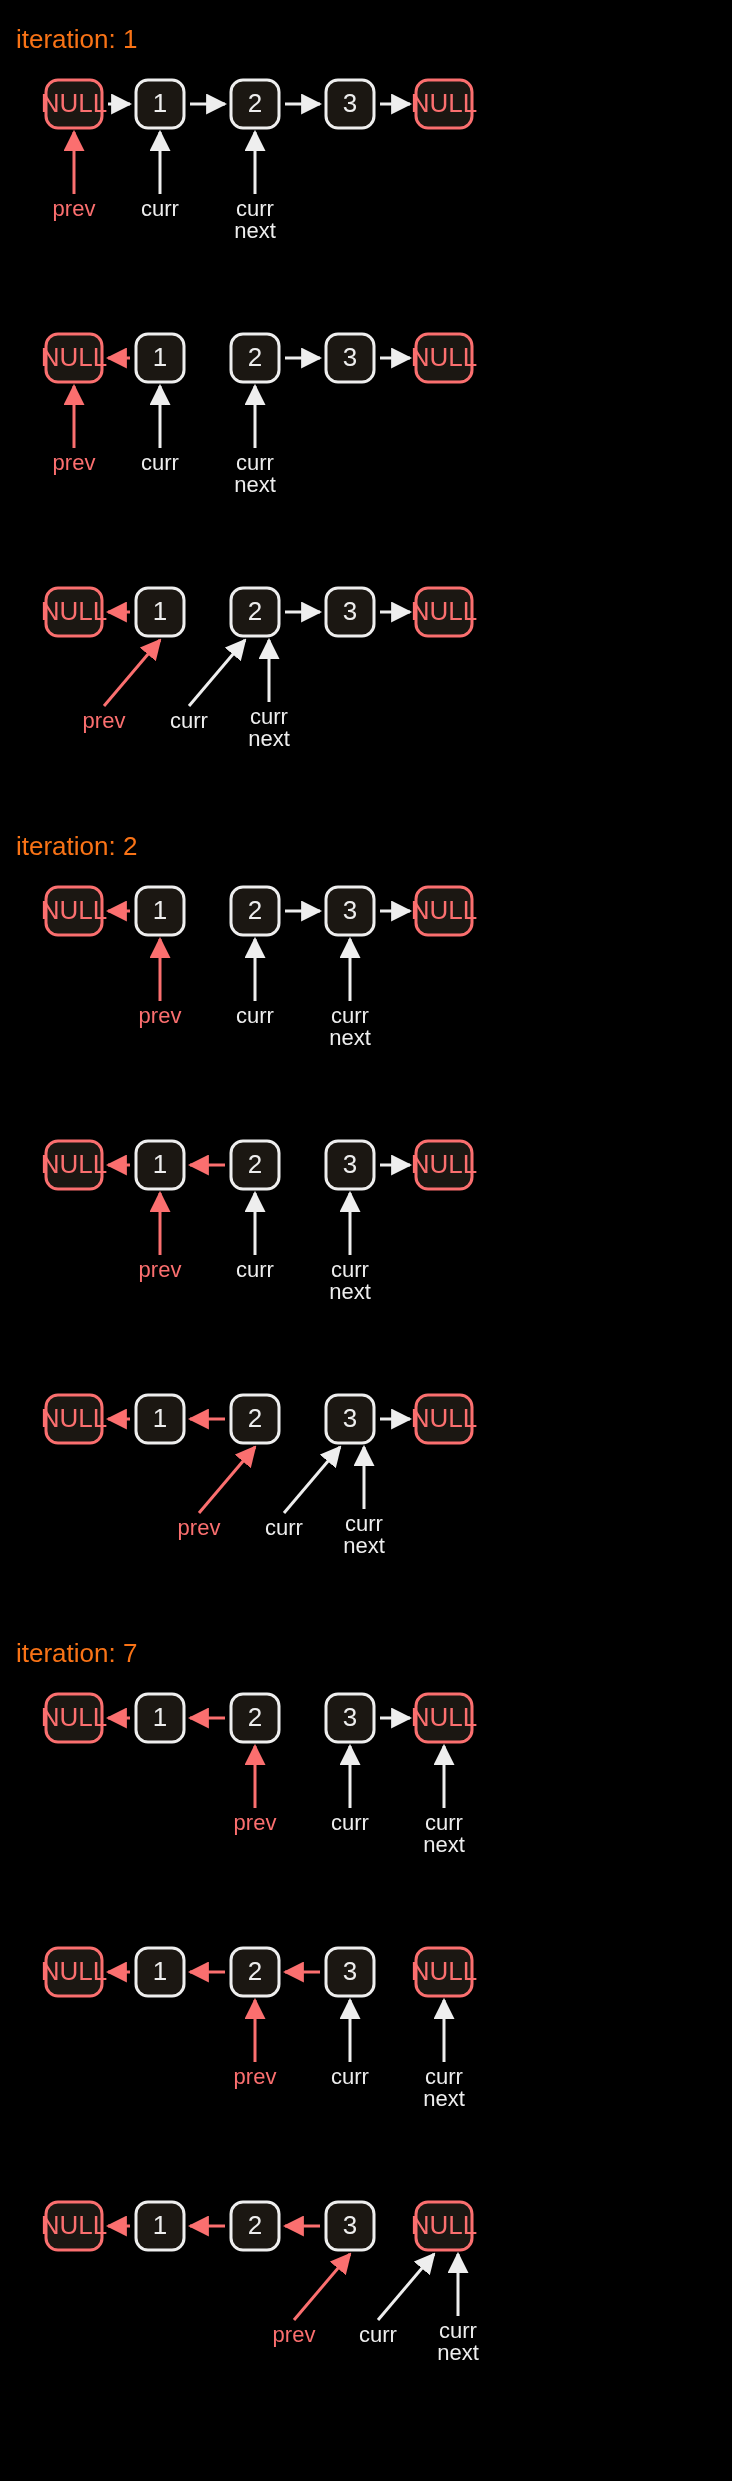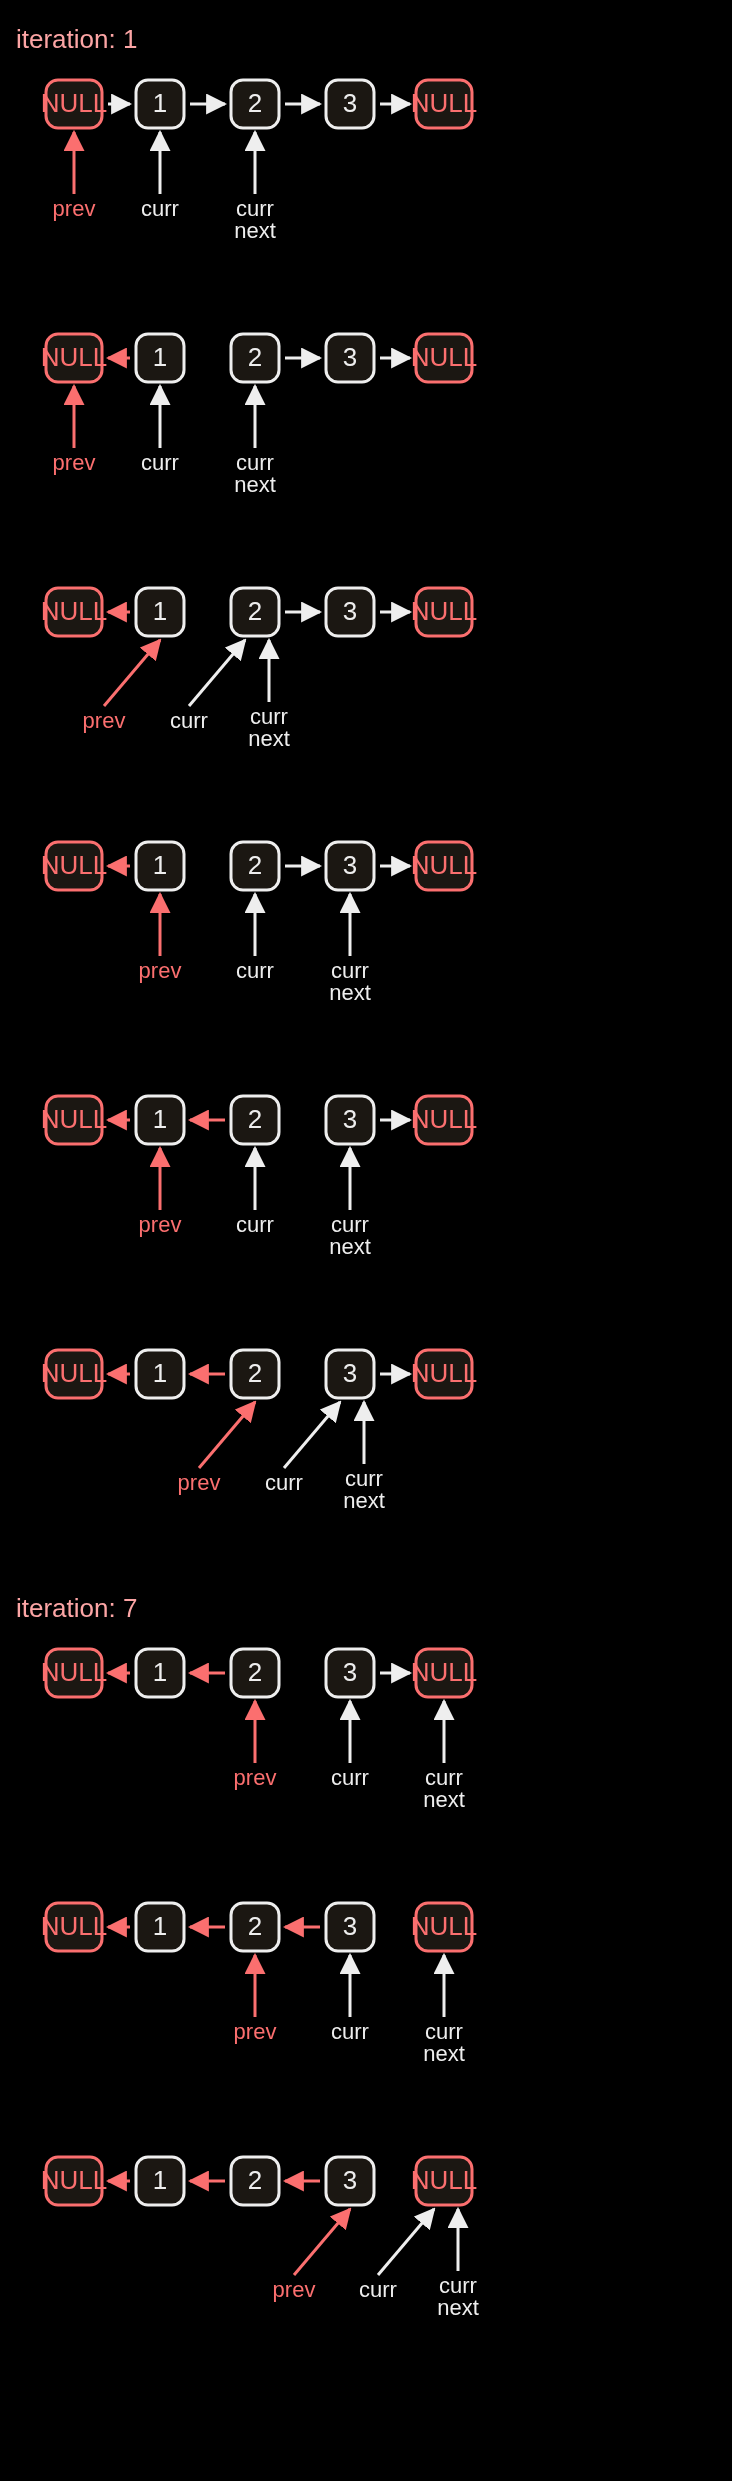--- a/index.html
+++ b/index.html
@@ -9,21 +9,21 @@
     color: #eee;
     font-family: "Comic Sans MS", "Segoe Script", "Chalkboard", cursive, sans-serif;
     width: 732px;
   }
   .wrap {
     padding: 18px 16px 40px 16px;
   }
   .iter-title {
     font-size: 26px;
     margin: 6px 0 14px 0;
-    color: #fca5a5;
+    color: #f97316;
   }
   svg.row {
     display: block;
     margin: 0 0 24px 0;
   }
   .box-w {
     fill: #1b1712;
     stroke: #eee;
     stroke-width: 3;
   }
@@ -147,20 +147,21 @@
       <text x="334" y="36" class="txt-w">3</text>
       <rect x="400" y="11" width="56" height="48" rx="12" ry="12" class="box-p"></rect>
       <text x="428" y="36" class="txt-p">NULL</text>
       <line x1="88" y1="129" x2="144" y2="63" class="ln-p" marker-end="url(#ah-p)"></line>
       <text x="88" y="151" class="lbl-p">prev</text>
       <line x1="173" y1="129" x2="229" y2="63" class="ln-w" marker-end="url(#ah-w)"></line>
       <text x="173" y="151" class="lbl-w">curr</text>
       <line x1="253" y1="125" x2="253" y2="63" class="ln-w" marker-end="url(#ah-w)"></line>
       <text x="253" y="147" class="lbl-w"><tspan x="253" dy="0">curr</tspan><tspan x="253" dy="22">next</tspan></text>
     </svg>
+    <div class="iter-title">iteration: 2</div>
     <svg class="row" width="700" height="230" viewBox="0 0 700 230">
       <defs>
         <marker id="ah-w" viewBox="0 0 10 10" refX="9" refY="5" markerWidth="7" markerHeight="7" orient="auto-start-reverse">
           <path d="M0,0 L10,5 L0,10 z" fill="#eee"></path>
         </marker>
         <marker id="ah-p" viewBox="0 0 10 10" refX="9" refY="5" markerWidth="7" markerHeight="7" orient="auto-start-reverse">
           <path d="M0,0 L10,5 L0,10 z" fill="#fb6f6f"></path>
         </marker>
       </defs>
       <line x1="114" y1="35" x2="92" y2="35" class="ln-p" marker-end="url(#ah-p)"></line>

